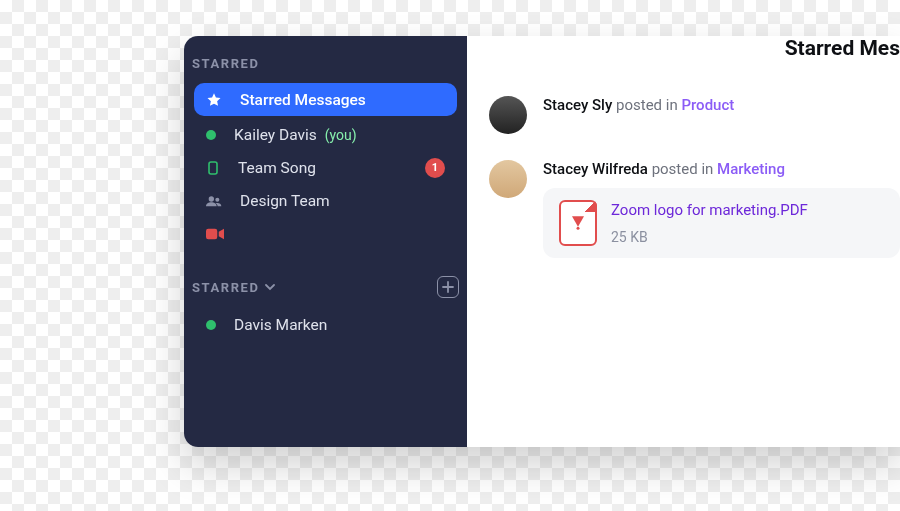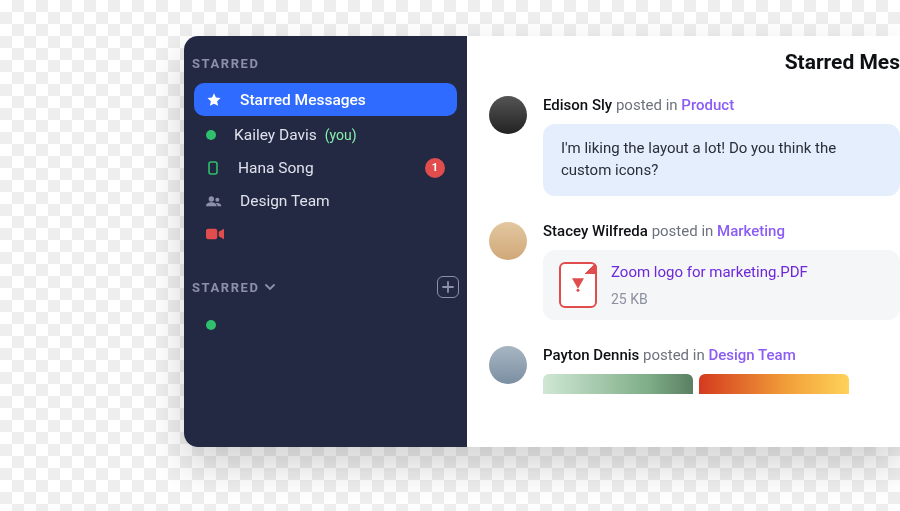--- a/index.html
+++ b/index.html
@@ -85,21 +85,21 @@
   .unread {
     min-width: 20px; height: 20px; border-radius: 10px;
     background: #e14d4d; color: #fff;
     font-size: 11px; font-weight: 700;
     display: inline-flex; align-items: center; justify-content: center;
     padding: 0 6px;
   }
   
   .main { flex: 1; background: #fff; display: flex; flex-direction: column; position: relative; }
   .main-title {
-    position: absolute; top: 14px; right: 0; padding-right: 0;
+    position: absolute; top: 0; right: 0; padding-right: 0;
     font-size: 21px; font-weight: 700; color: #0e1014;
     white-space: nowrap;
   }
   .feed { padding: 60px 0 0 22px; display: flex; flex-direction: column; gap: 26px; }
   .post { display: flex; gap: 16px; }
   .avatar {
     width: 38px; height: 38px; border-radius: 50%;
     flex: 0 0 38px;
     background: #d0d0d0 center/cover no-repeat;
     display: inline-flex; align-items: center; justify-content: center;
@@ -173,21 +173,21 @@
         <span>Kailey Davis</span>
         <span class="you">(you)</span>
       </span>
     </div>
 
     <div class="nav-item">
       <svg class="phone-ico" viewBox="0 0 14 14">
           <rect x="3" y="1" width="8" height="12" rx="2"></rect>
         </svg>
       <span class="label-wrap">
-          <span>Hana Song</span>
+          <span>Team Song</span>
         </span>
       <span class="unread">1</span>
     </div>
 
     <div class="nav-item">
       <svg class="team-ico" viewBox="0 0 24 16">
           <circle cx="8" cy="5" r="4"></circle>
           <circle cx="17" cy="6" r="3"></circle>
           <path d="M0 16c0-4 4-6 8-6s8 2 8 6H0zm17-5c3 0 6 1.5 6 5h-5.5c-.3-2-1.4-3.7-3.2-4.6.8-.3 1.7-.4 2.7-.4z"></path>
         </svg>
@@ -213,38 +213,40 @@
       <span class="spacer"></span>
       <span class="add-btn">
         <svg width="12" height="12" viewBox="0 0 12 12">
             <path d="M6 1v10M1 6h10" stroke="#8c91a8" stroke-width="1.8" stroke-linecap="round"></path>
           </svg>
       </span>
     </div>
 
     <div class="nav-item">
       <span class="status-dot dot-green"></span>
+      <span class="label-wrap">
+          <span>Davis Marken</span>
+        </span>
     </div>
 
   </aside>
 
   <main class="main">
     <div class="main-title">Starred Mes</div>
 
     <div class="feed">
 
       <article class="post">
         <span class="avatar av1"></span>
         <div class="post-body">
           <div class="post-head">
-            <span class="author">Edison Sly</span>
+            <span class="author">Stacey Sly</span>
             <span>posted in</span>
             <span class="ctx">Product</span>
           </div>
-          <div class="bubble">I'm liking the layout a lot! Do you think the custom icons?</div>
         </div>
       </article>
 
       <article class="post">
         <span class="avatar av2"></span>
         <div class="post-body">
           <div class="post-head">
             <span class="author">Stacey Wilfreda</span>
             <span>posted in</span>
             <span class="ctx">Marketing</span>
@@ -257,31 +259,17 @@
                 </svg>
             </span>
             <div class="file-meta">
               <div class="fname">Zoom logo for marketing.PDF</div>
               <div class="fsize">25 KB</div>
             </div>
           </div>
         </div>
       </article>
 
-      <article class="post">
-        <span class="avatar av3"></span>
-        <div class="post-body">
-          <div class="post-head">
-            <span class="author">Payton Dennis</span>
-            <span>posted in</span>
-            <span class="ctx">Design Team</span>
-          </div>
-          <div class="img-strip">
-            <div class="thumb a"></div>
-            <div class="thumb b"></div>
-          </div>
-        </div>
-      </article>
 
     </div>
   </main>
 
 </div>
 
 </body></html>

